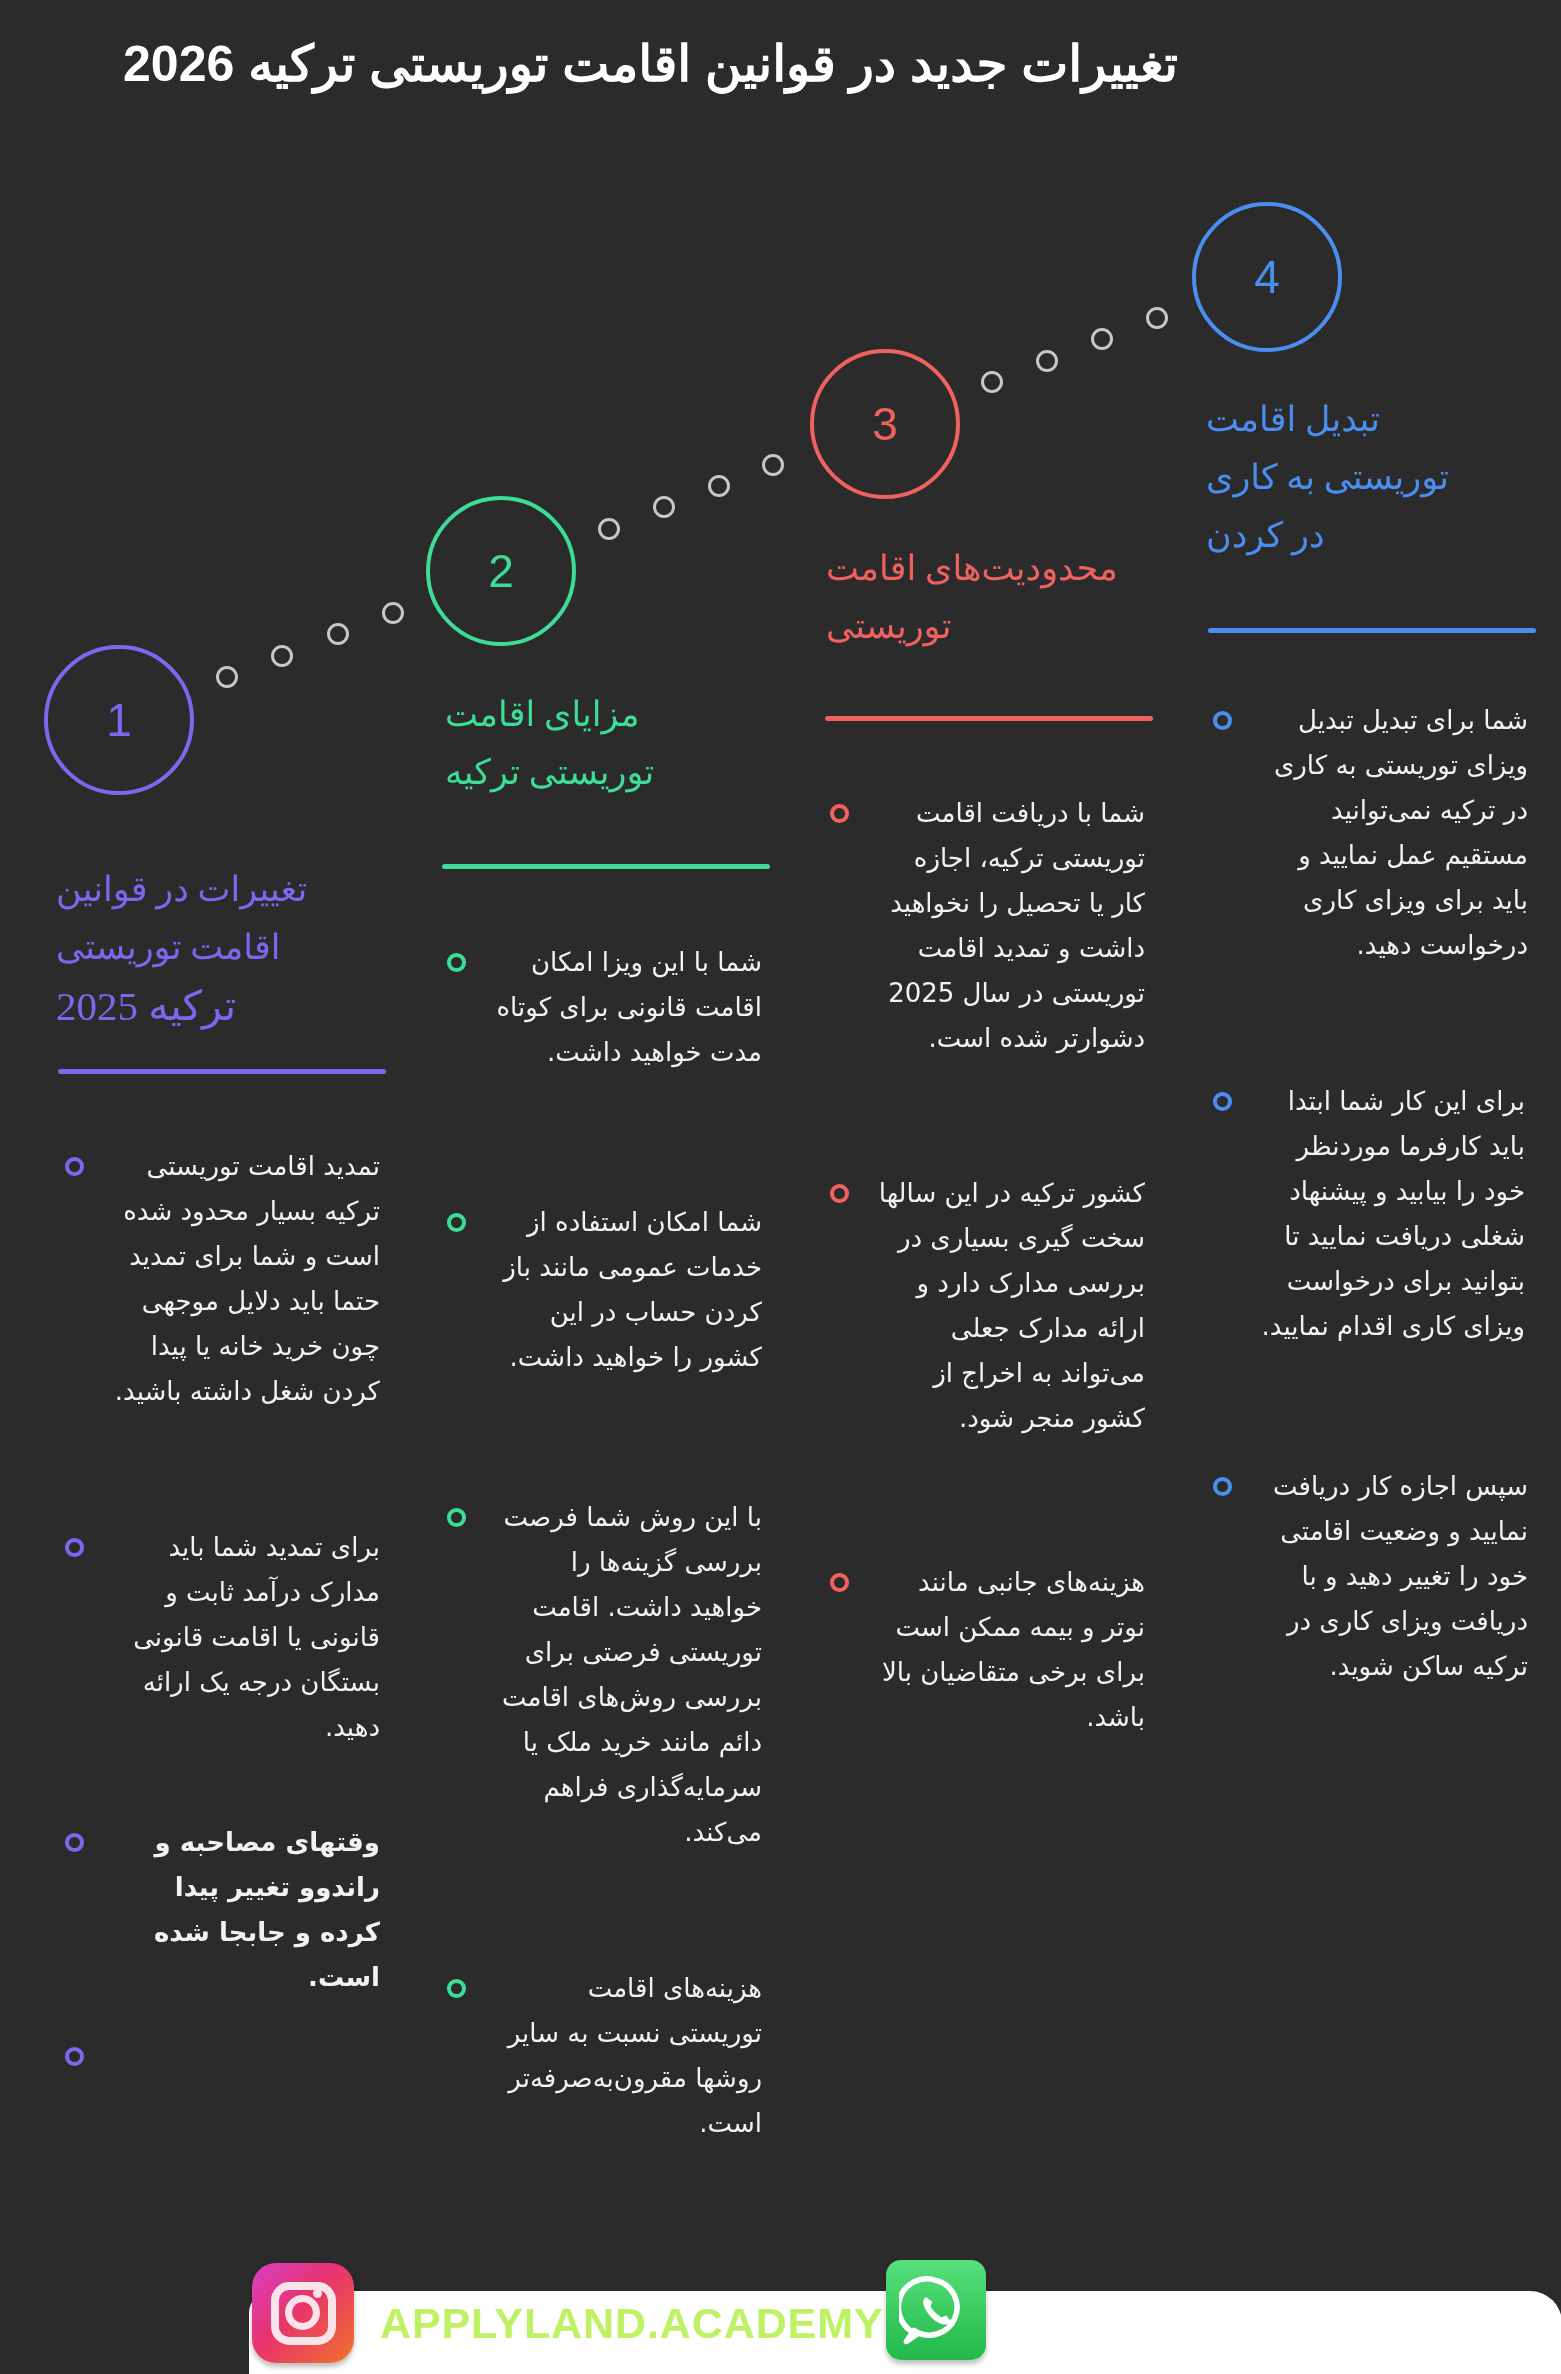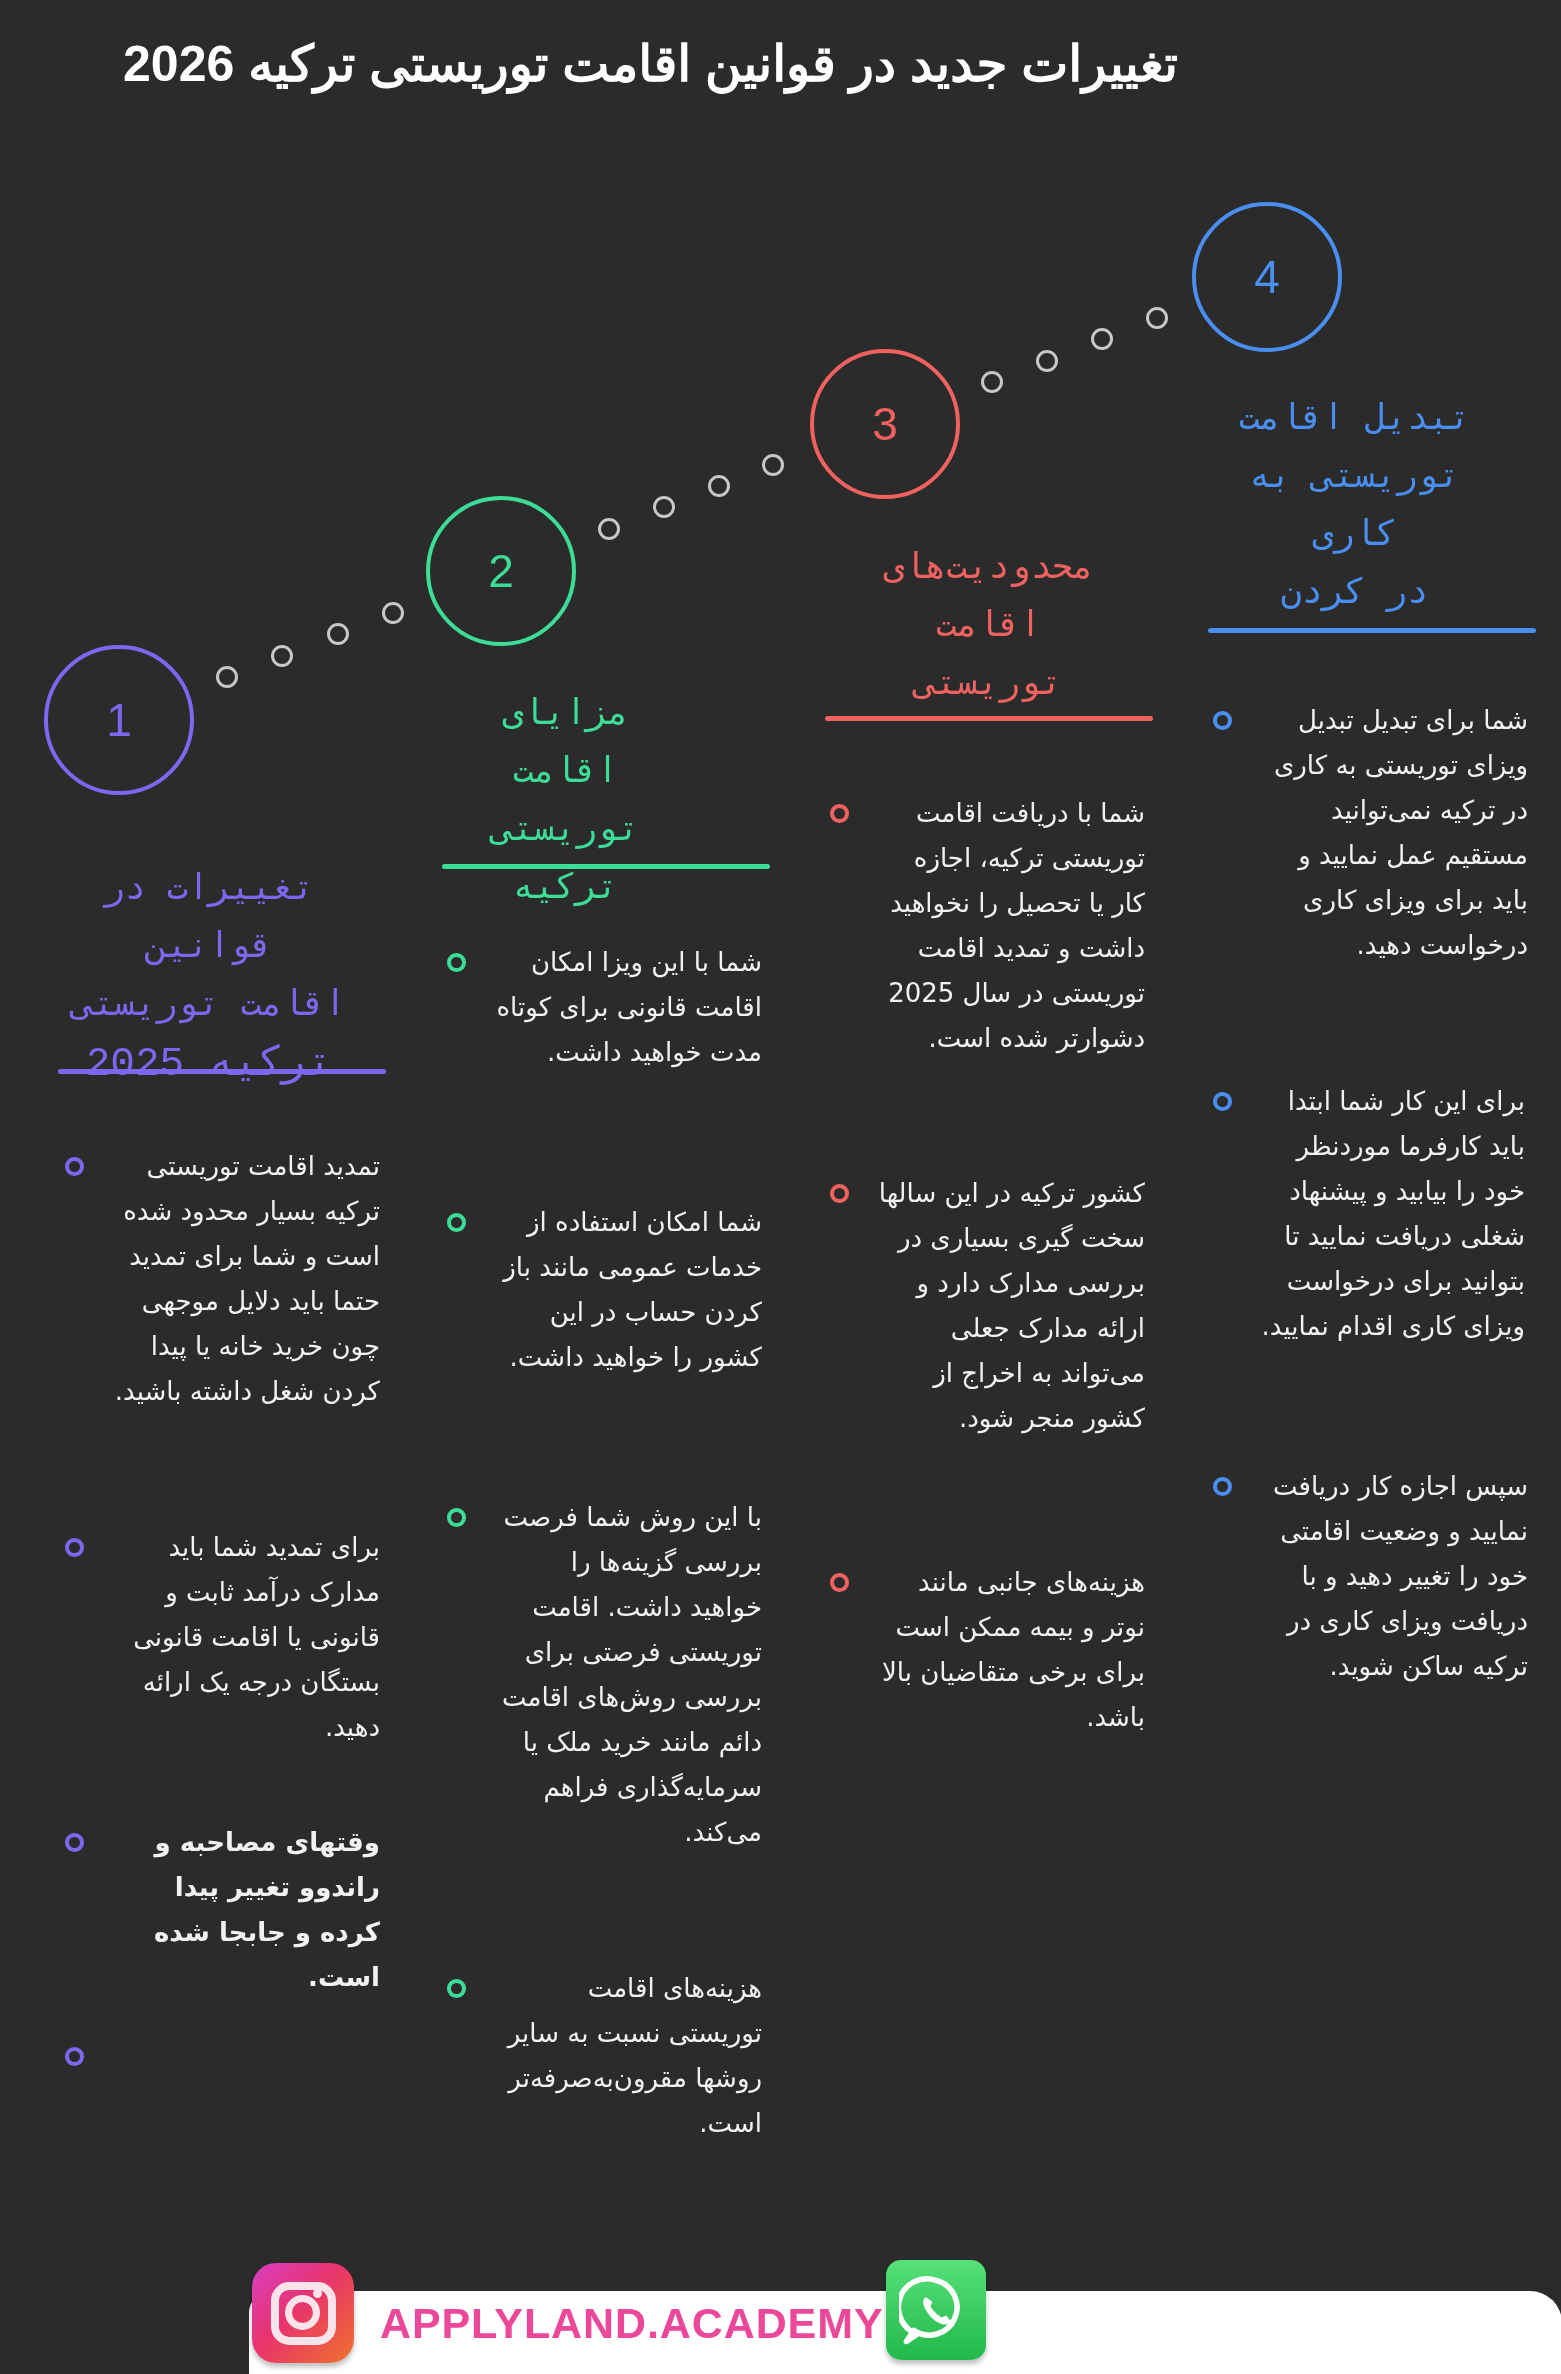--- a/index.html
+++ b/index.html
@@ -18,22 +18,22 @@
     border: 4.6px solid; display: flex; align-items: center; justify-content: center;
     font-family: "Liberation Sans", sans-serif; font-size: 46px;
   }
 
   .dot {
     position: absolute; width: 22px; height: 22px; border-radius: 50%;
     border: 3.7px solid #c8c8c8;
   }
 
   .step-heading {
-    position: absolute; direction: rtl; text-align: center;
-    font-family: Liberation Mono, monospace; font-size: 35px; line-height: 58px;
+    position: absolute; direction: rtl; text-align: left;
+    font-family: Liberation Serif, serif; font-size: 35px; line-height: 58px;
   }
 
   .divider {
     position: absolute; height: 4.6px; border-radius: 2.8px;
   }
 
   .bullets { position: absolute; direction: rtl; }
   .bullet {
     position: relative; display: flex; flex-direction: row; align-items: flex-start;
     margin-bottom: 0;
@@ -65,21 +65,21 @@
     position: absolute; left: 33px; top: 32px; width: 35px; height: 35px;
     border: 7.4px solid #fbe3ea; border-radius: 50%;
   }
   .ig-icon .flash {
     position: absolute; left: 61px; top: 26px; width: 9.3px; height: 9.3px;
     background: #fbe3ea; border-radius: 50%;
   }
   .brand {
     position: absolute; left: 380px; top: 2299px;
     font-family: "Liberation Sans", sans-serif; font-weight: bold;
-    font-size: 43px; color: #ec4899; letter-spacing: 0.9px;
+    font-size: 43px; color: #bef264; letter-spacing: 0.9px;
   }
   .wa-icon {
     position: absolute; left: 886px; top: 2260px; width: 100px; height: 100px;
     border-radius: 15px; background: linear-gradient(180deg, #56e07a, #22b84a);
     box-shadow: 0 3.7px 5.6px rgba(0,0,0,0.25);
   }
   .wa-icon svg { position: absolute; left: 13px; top: 13px; }
   .phone {
     position: absolute; left: 1006px; top: 2291px;
     font-family: "Liberation Serif", serif; font-weight: bold;

